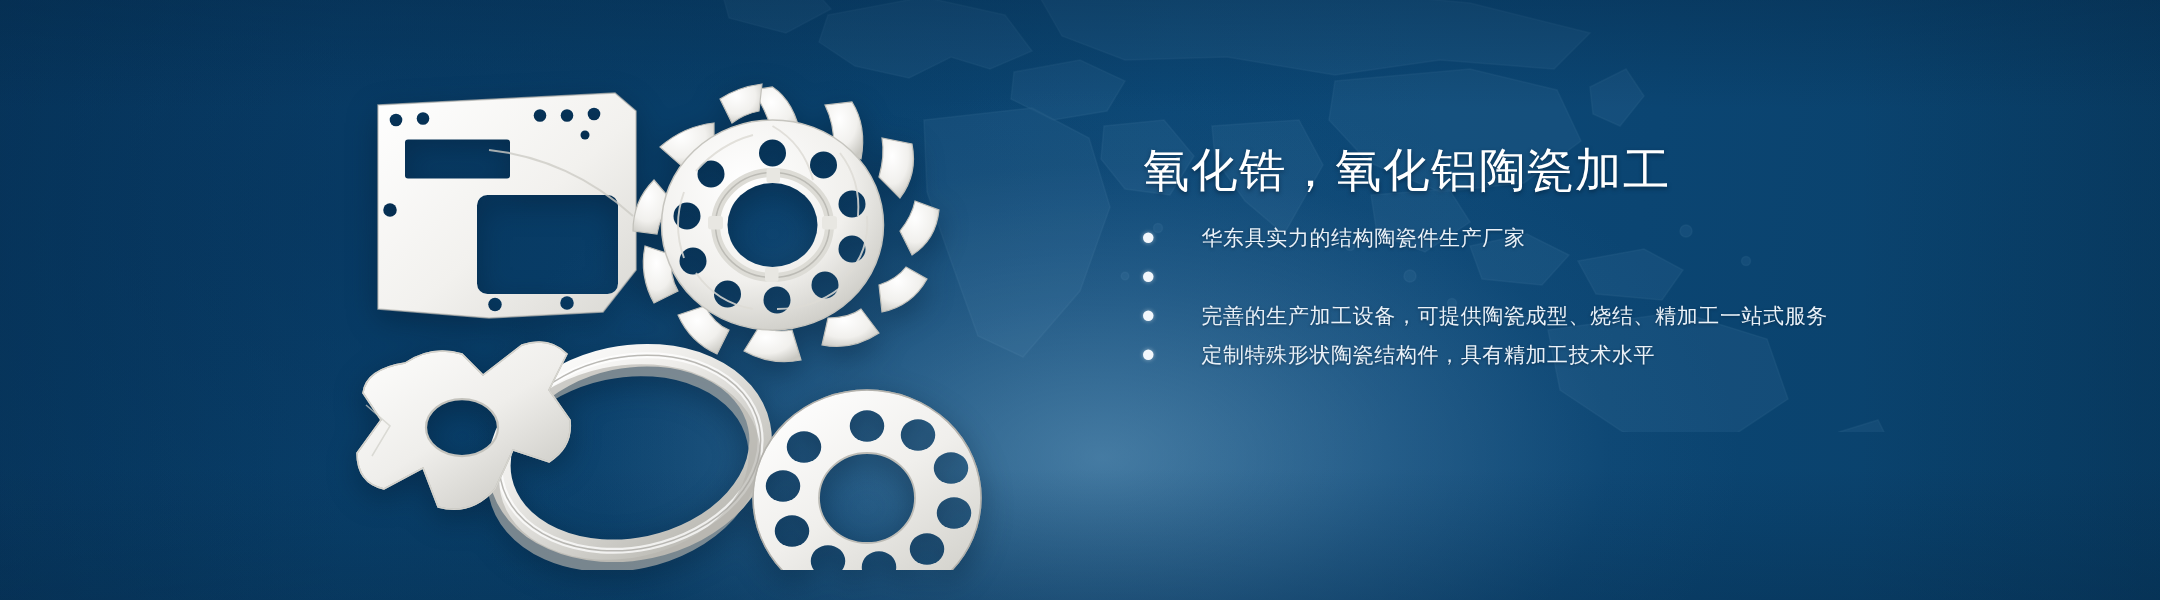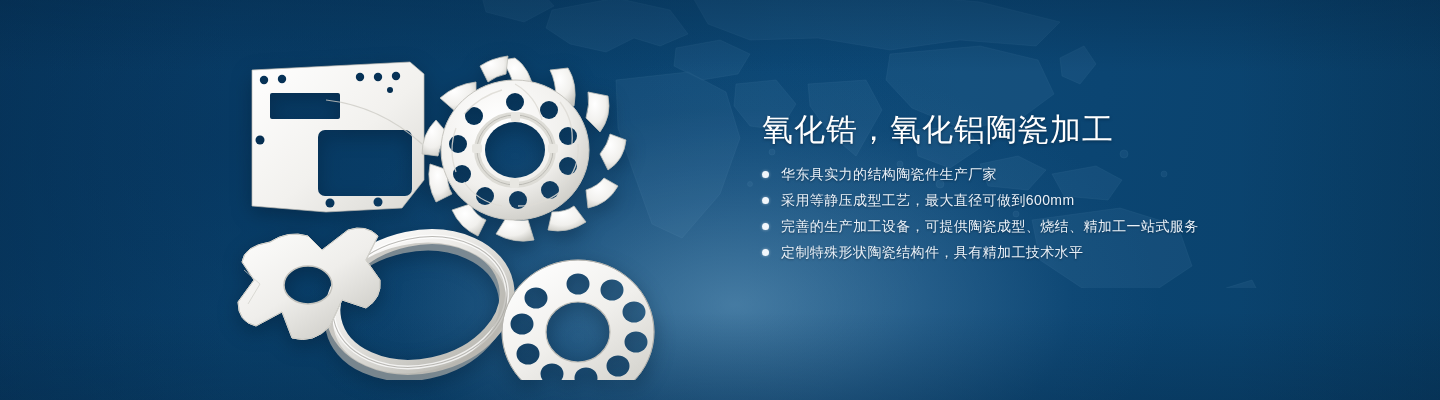--- a/index.html
+++ b/index.html
@@ -29,33 +29,34 @@
   .bg-map{
     position:absolute;top:-12px;left:420px;width:1060px;height:300px;
     opacity:.22;
   }
   .bg-map svg{display:block;width:100%;height:100%;}
   
   .products{position:absolute;left:230px;top:40px;width:500px;height:340px;}
   .products svg{display:block;width:100%;height:100%;
     filter:drop-shadow(0 6px 10px rgba(2,26,48,.45));}
   
-  .copy{position:absolute;left:762px;top:110px;width:540px;}
+  .copy{position:absolute;left:762px;top:94px;width:540px;}
   .headline{
     font-size:31px;line-height:40px;color:#ffffff;letter-spacing:1px;
     font-weight:400;white-space:nowrap;
     text-shadow:0 1px 3px rgba(2,24,44,.55);
   }
   .bullets{margin:14px 0 0 0;padding:0;list-style:none;}
   .bullets li{
     display:flex;align-items:center;
     height:21px;margin-bottom:5px;
     font-size:14px;color:#eaf1f8;letter-spacing:.4px;
     text-shadow:0 1px 2px rgba(2,24,44,.5);
     white-space:nowrap;
+    gap:20px;
   }
   .dot{
     width:7px;height:7px;border-radius:50%;
     background:#f2f7fc;margin-right:12px;flex:0 0 auto;
     box-shadow:0 0 3px rgba(255,255,255,.5);
   }
 </style>
 </head>
 <body>
 
@@ -263,21 +264,20 @@
 
   <div class="copy">
     <div class="headline">氧化锆，氧化铝陶瓷加工</div>
     <ul class="bullets">
       <li>
         <span class="dot"></span>
         <span>华东具实力的结构陶瓷件生产厂家</span>
       </li>
       <li>
         <span class="dot"></span>
-        <span>采用等静压成型工艺，最大直径可做到600mm</span>
       </li>
       <li>
         <span class="dot"></span>
         <span>完善的生产加工设备，可提供陶瓷成型、烧结、精加工一站式服务</span>
       </li>
       <li>
         <span class="dot"></span>
         <span>定制特殊形状陶瓷结构件，具有精加工技术水平</span>
       </li>
     </ul>

